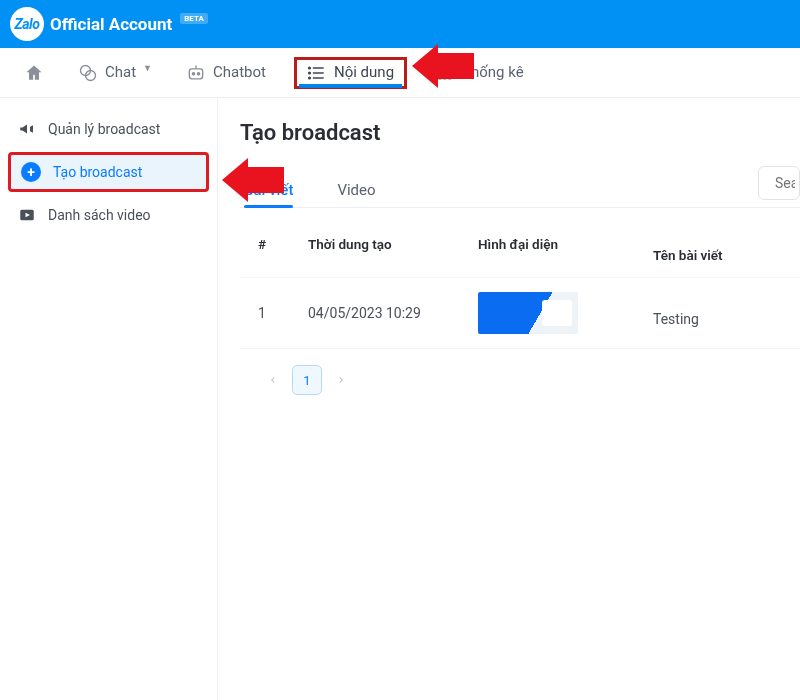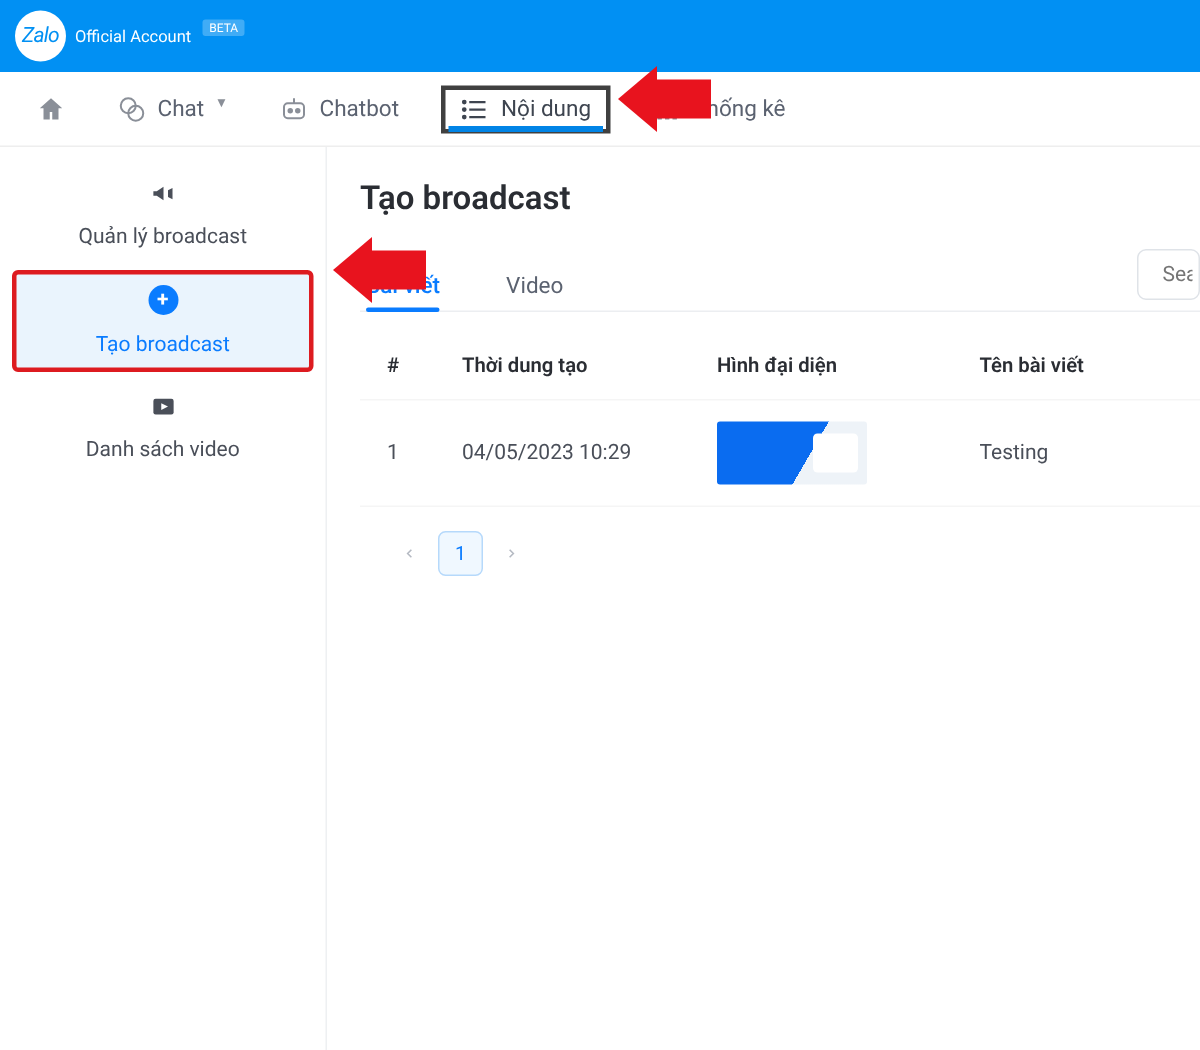--- a/index.html
+++ b/index.html
@@ -1,50 +1,50 @@
 <!DOCTYPE html>
 <html><head>
   <meta charset="utf-8">
   <style>
     * { margin: 0; padding: 0; box-sizing: border-box; font-family: -apple-system, BlinkMacSystemFont, "Segoe UI", Roboto, Helvetica, Arial, sans-serif; }
     body { width: 800px; height: 700px; overflow: hidden; background: #fff; }
     .header { background: #0190f3; height: 48px; display: flex; align-items: center; padding: 0 10px; position: relative; }
     .logo-wrap { display: flex; align-items: center; gap: 6px; }
     .logo-circle { width: 34px; height: 34px; background: #fff; border-radius: 50%; display: flex; align-items: center; justify-content: center; }
-    .logo-text { color: #0190f3; font-weight: 400; font-size: 14px; font-style: italic; letter-spacing: -0.5px; }
-    .brand { color: #fff; font-size: 11px; font-weight: 400; }
-    .beta { background: rgba(255,255,255,0.25); color: #fff; font-size: 8px; font-weight: 400; padding: 1px 4px; border-radius: 2px; margin-left: 2px; position: relative; top: -6px; }
+    .logo-text { color: #0190f3; font-weight: 700; font-size: 14px; font-style: italic; letter-spacing: -0.5px; }
+    .brand { color: #fff; font-size: 17px; font-weight: 700; }
+    .beta { background: rgba(255,255,255,0.25); color: #fff; font-size: 8px; font-weight: 700; padding: 1px 4px; border-radius: 2px; margin-left: 2px; position: relative; top: -6px; }
     .navbar { height: 50px; display: flex; align-items: center; padding: 0 18px; gap: 22px; border-bottom: 1px solid #eee; position: relative; }
     .nav-item { display: flex; align-items: flex-start; gap: 7px; color: #5b6270; font-size: 15px; cursor: pointer; padding: 6px 6px; }
     .nav-item svg, .nav-item .ico { color: #8a8f98; }
-    .nav-item.highlighted { border: 3px solid #404040; padding: 3px 10px; position: relative; }
+    .nav-item.highlighted { border: 3px solid #b91c1c; padding: 3px 10px; position: relative; }
     .nav-item.highlighted::after { content: ''; position: absolute; left: 2px; right: 2px; bottom: -2px; height: 4px; background: #0184e6; }
     .nav-item.highlighted span, .nav-item.highlighted svg { color: #3e4550; }
     .chevron-down { font-size: 9px; color: #8a8f98; }
     .main-wrap { display: flex; height: calc(700px - 48px - 50px); }
     .sidebar { width: 218px; border-right: 1px solid #eef0f2; padding-top: 12px; }
-    .side-item { display: flex; align-items: center; gap: 12px; padding: 10px 18px; color: #4a4f59; font-size: 14px; cursor: pointer; flex-direction: column; }
+    .side-item { display: flex; align-items: center; gap: 12px; padding: 10px 18px; color: #4a4f59; font-size: 14px; cursor: pointer; }
     .side-item .ico { width: 18px; display: flex; align-items: center; justify-content: center; }
     .side-item.active { background: #eaf4fd; color: #0a7cff; margin: 4px 8px; border-radius: 4px; border: 3px solid #dd1b20; padding: 7px 10px; }
     .side-item.active .plus-circle { background: #0a7cff; width: 20px; height: 20px; border-radius: 50%; display: flex; align-items: center; justify-content: center; color: #fff; font-size: 14px; font-weight: 700; }
     .content { flex: 1; padding: 22px 0 0 22px; position: relative; }
     .page-title { font-size: 22px; font-weight: 600; color: #2a2d33; margin-bottom: 28px; }
     .tabs { display: flex; gap: 44px; border-bottom: 1px solid #eceef1; padding: 0 4px; }
     .tab { padding: 8px 0; font-size: 15px; color: #5b6270; cursor: pointer; position: relative; }
     .tab.active { color: #0a7cff; font-weight: 500; }
     .tab.active::after { content: ''; position: absolute; left: 0; right: 0; bottom: -1px; height: 3px; background: #0a7cff; border-radius: 2px; }
     .search-box { position: absolute; right: 0; top: 68px; display: flex; align-items: center; border: 1px solid #dfe3e8; border-radius: 6px; padding: 0 10px; width: 42px; height: 34px; overflow: hidden; }
     .search-box input { border: none; outline: none; font-size: 14px; width: 20px; margin-left: 6px; }
     .table-wrap { margin-top: 14px; }
     .table-head { display: flex; padding: 14px 18px; font-size: 13.5px; font-weight: 600; color: #2a2d33; border-bottom: 1px solid #f5f5f5; }
     .table-row { display: flex; padding: 14px 18px; font-size: 14px; color: #4a4f59; align-items: center; border-bottom: 1px solid #f5f5f5; }
     .col-idx { width: 50px; }
     .col-time { width: 170px; }
     .col-thumb { width: 175px; }
-    .col-name { flex: 1; }
+    .col-name { flex: 1; margin-top: 11px; }
     .thumb { width: 100px; height: 42px; background: linear-gradient(120deg, #0a6cf0 0%, #0a6cf0 60%, #eef3f8 60%, #eef3f8 100%); border-radius: 2px; position: relative; overflow: hidden; }
     .thumb::before { content: ''; position: absolute; left: 5px; top: 5px; font-size: 6px; color: #fff; }
     .thumb::after { content: ''; position: absolute; right: 6px; top: 8px; width: 30px; height: 26px; background: #fff; border-radius: 3px; }
     .pagination { display: flex; align-items: center; gap: 4px; margin-top: 16px; padding-left: 18px; }
     .pg-btn { width: 30px; height: 30px; display: flex; align-items: center; justify-content: center; color: #b4b9c2; cursor: pointer; font-size: 13px; border-radius: 5px; }
     .pg-btn.num { border: 1px solid #b6d9fb; color: #0a7cff; background: #f0f8ff; }
     .arrow { position: absolute; width: 0; height: 0; pointer-events: none; }
     .arrow.top { top: 53px; left: 438px; }
     .arrow.side { top: 167px; left: 248px; }
     .arrow-body { background: #e8131e; width: 36px; height: 26px; position: relative; }

